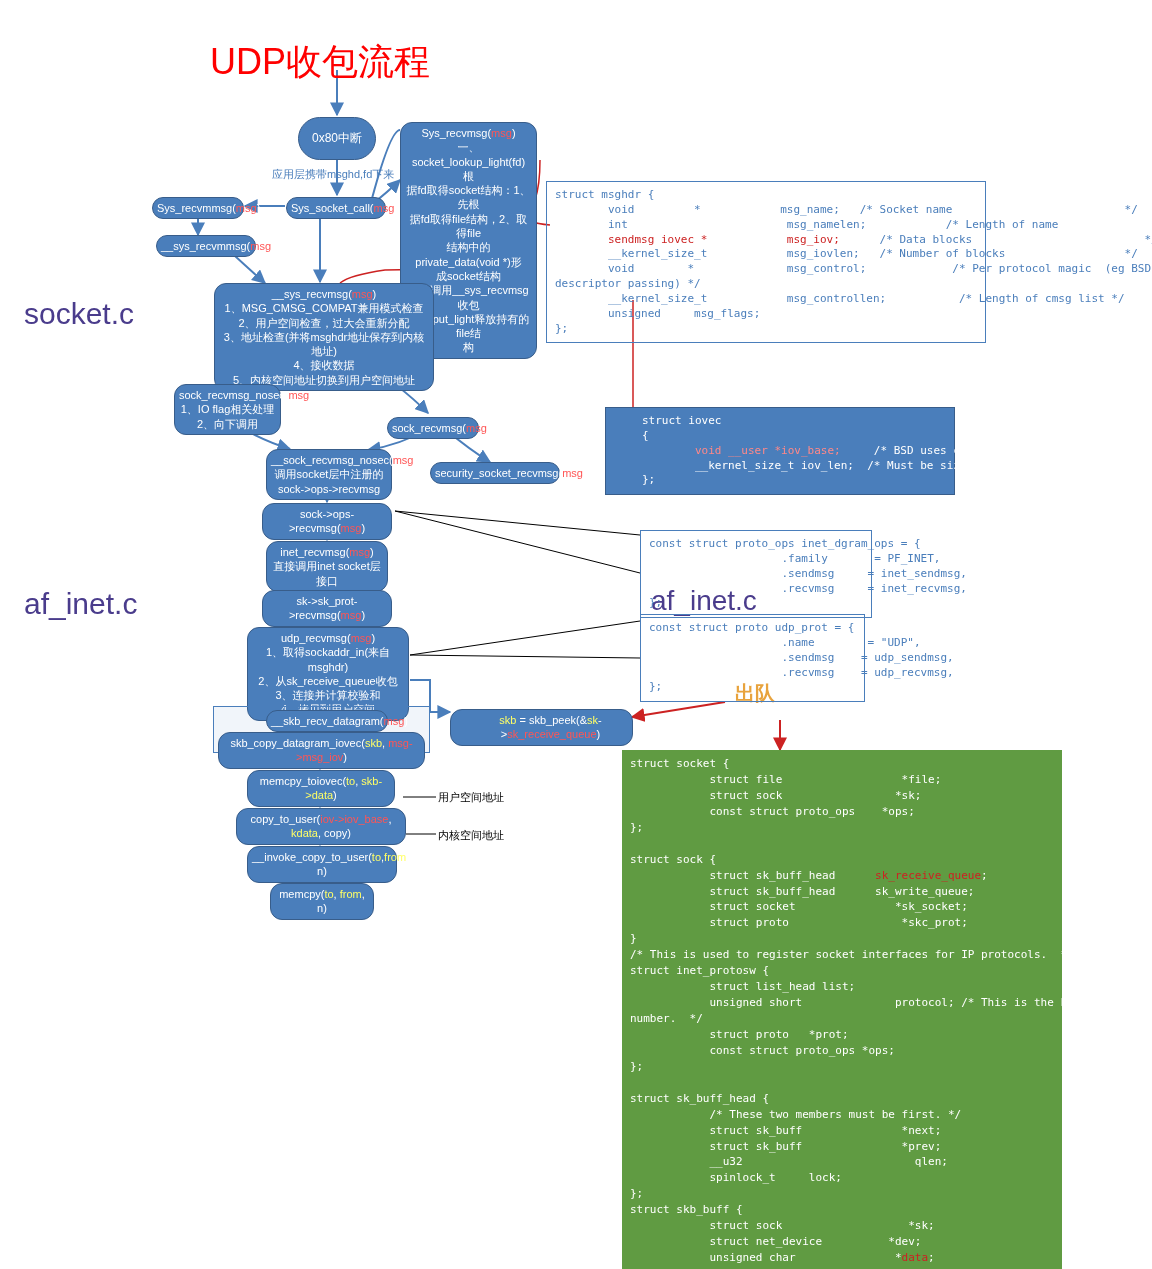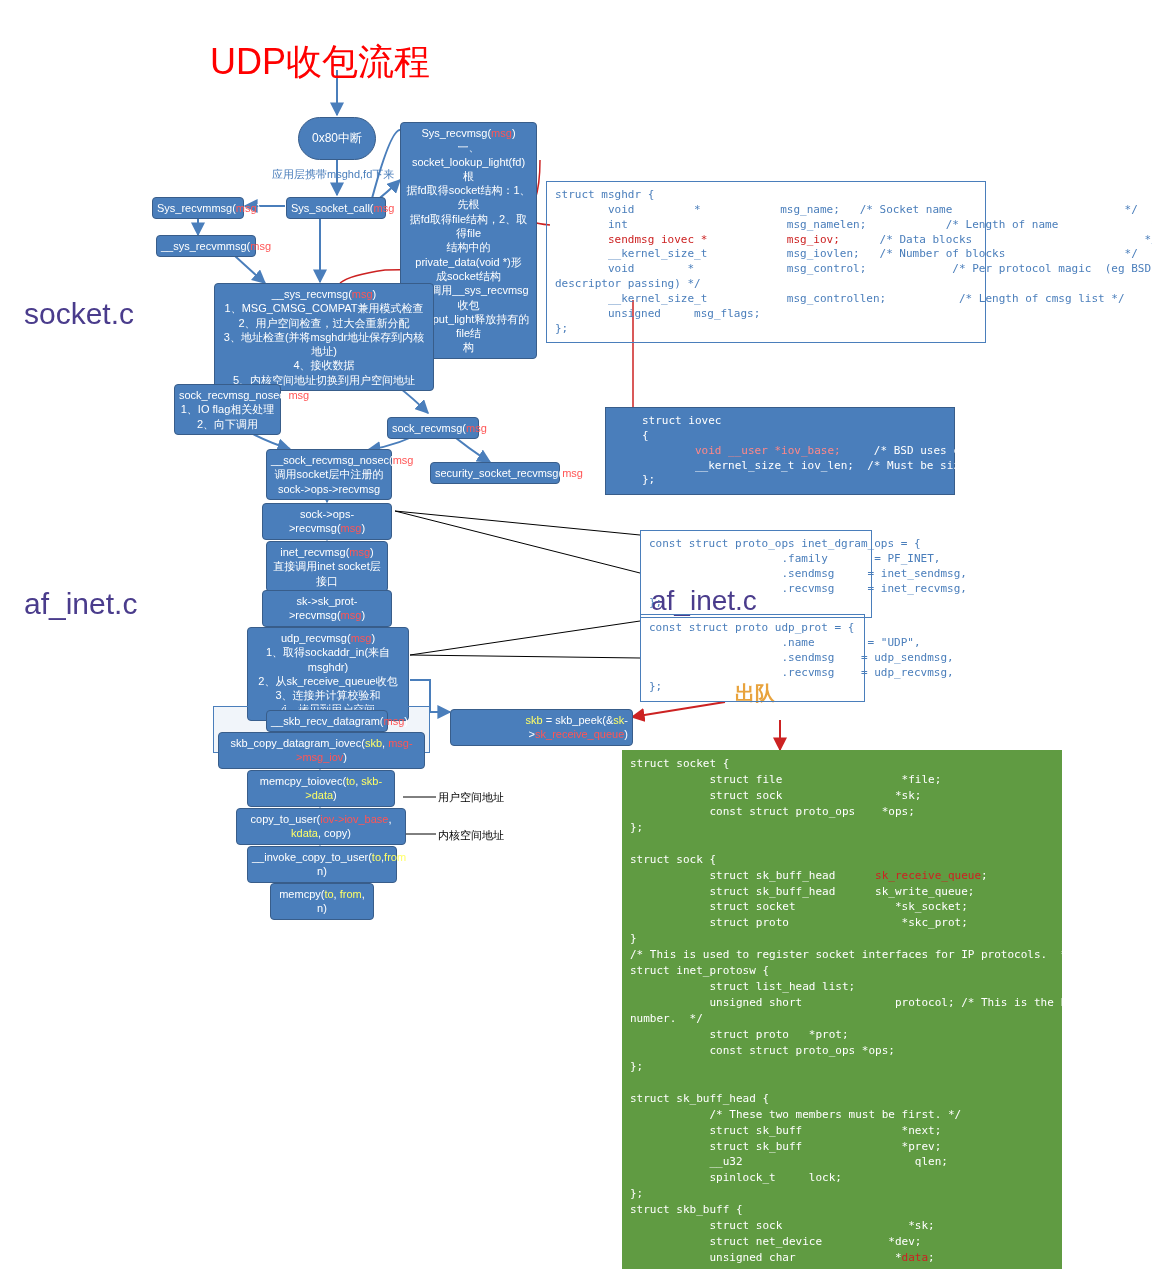--- a/index.html
+++ b/index.html
@@ -36,21 +36,21 @@
     font-weight: bold;
   }
   .box {
     position: absolute;
     background: #4a7ebb;
     border: 1px solid #385d8a;
     color: #ffffff;
     font-size: 11px;
     text-align: center;
     padding: 3px 4px;
-    border-radius: 4px;
+    border-radius: 12px;
     box-sizing: border-box;
     line-height: 1.3;
   }
   .box .msg { color: #ff5555; }
   .box .yellow { color: #ffff66; }
   .box .red { color: #ff5555; }
   .grp {
     position: absolute;
     border: 1px solid #4a7ebb;
     background: rgba(74,126,187,0.08);
@@ -304,21 +304,21 @@
 </div>
 
 <div class="box" style="left:247px; top:846px; width:150px;">
   <span>__invoke_copy_to_user(</span><span class="yellow">to</span><span>,</span><span class="yellow">from</span><span>, n)</span>
 </div>
 
 <div class="box" style="left:270px; top:883px; width:104px;">
   <span>memcpy(</span><span class="yellow">to</span><span>, </span><span class="yellow">from</span><span>, n)</span>
 </div>
 
-<div class="box" style="left:450px; top:709px; width:183px; text-align:right; padding-left:22px;">
+<div class="box" style="left:450px; top:709px; width:183px; text-align:center; padding-left:22px;">
   <span class="yellow">skb</span><span> = skb_peek(&amp;</span><span class="yellow">sk</span><span>-&gt;</span><span class="red">sk_receive_queue</span><span>)</span>
 </div>
 
 <div class="plain-blk" style="left:438px; top:790px;">用户空间地址</div>
 <div class="plain-blk" style="left:438px; top:828px;">内核空间地址</div>
 
 <div class="struct-box" style="left:546px; top:181px; width:440px;" id="sb-msghdr">struct msghdr {
         void         *            msg_name;   /* Socket name                          */
         int                        msg_namelen;            /* Length of name              */
         <span class="red">sendmsg iovec *            msg_iov;</span>      /* Data blocks                          */

